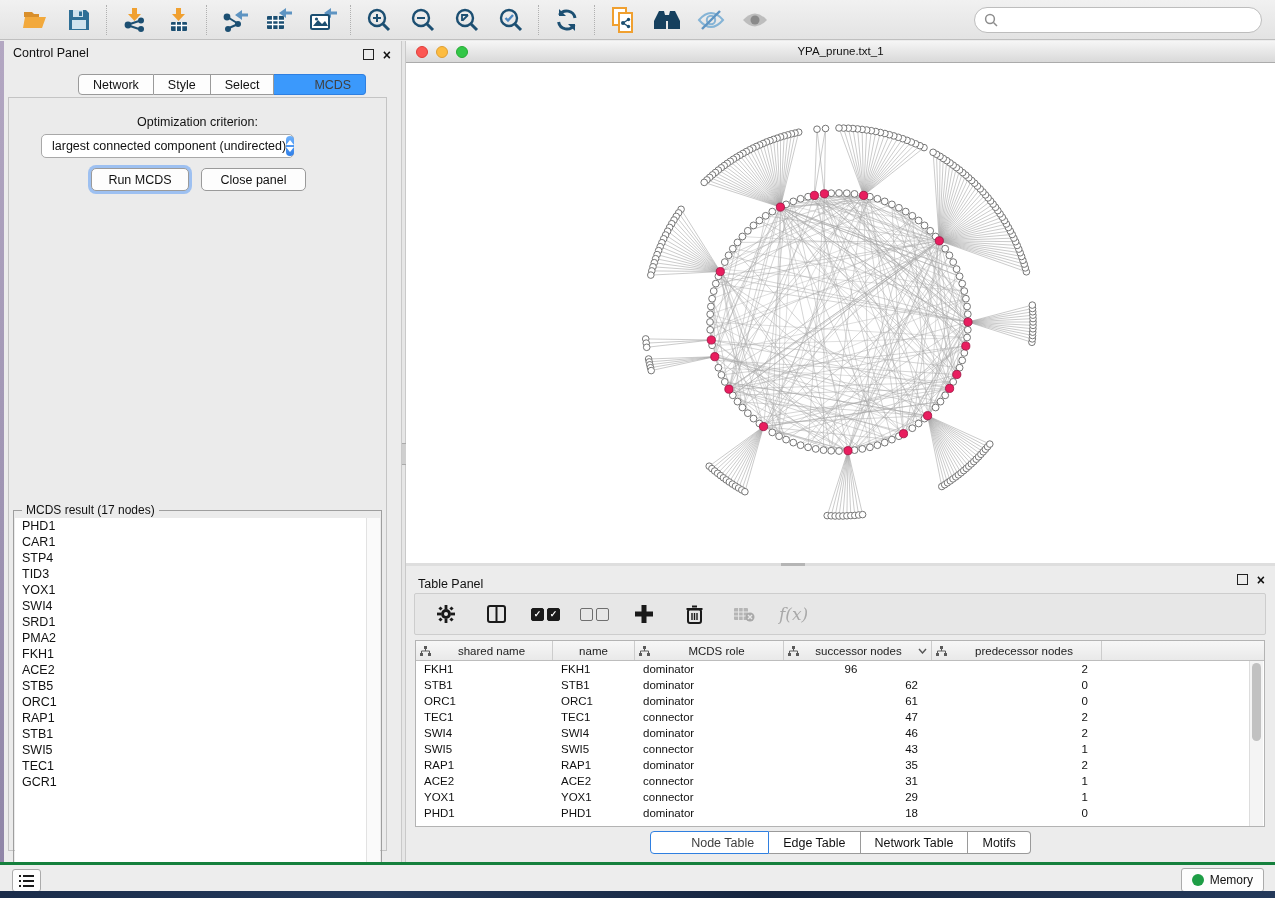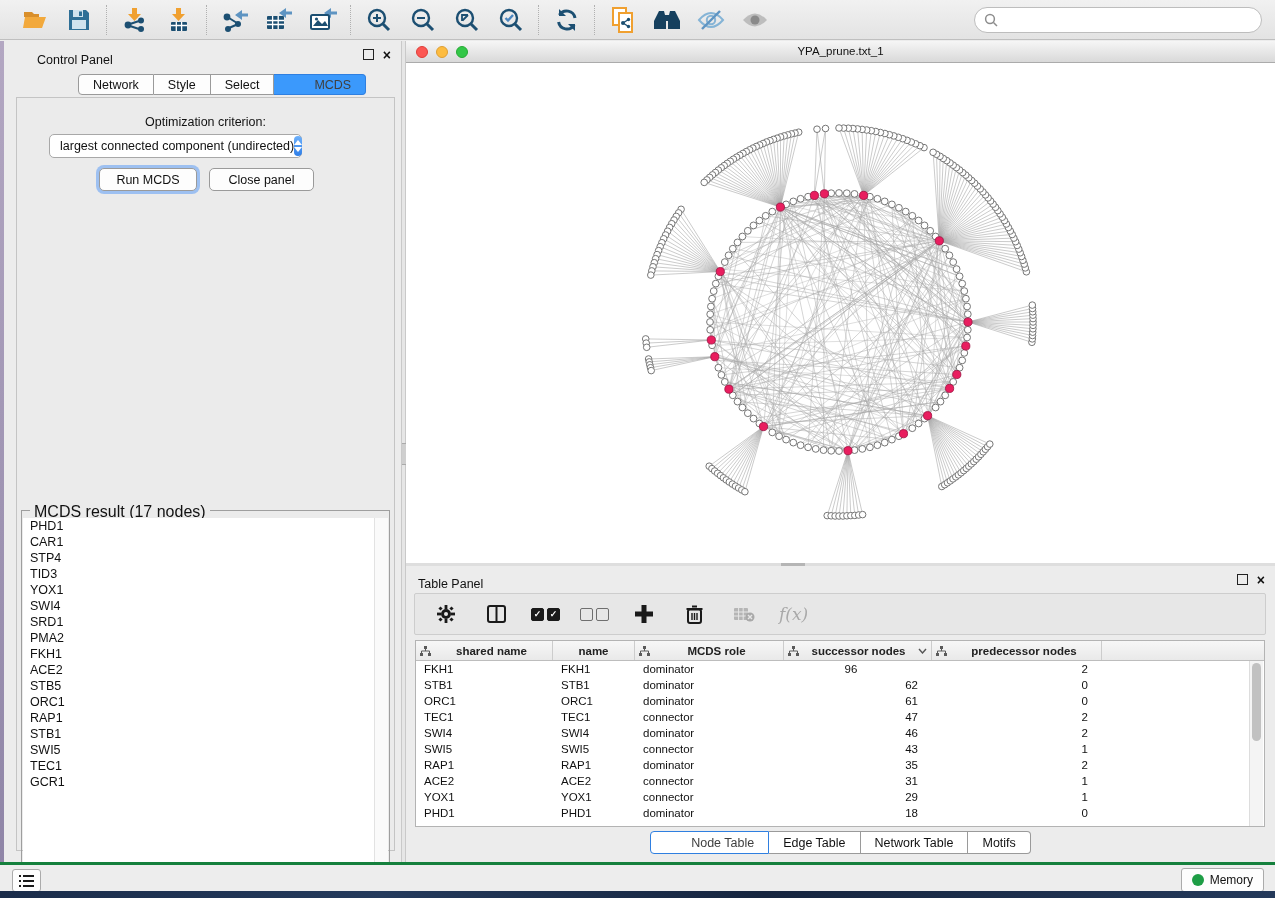--- a/index.html
+++ b/index.html
@@ -21,35 +21,35 @@
   .panel-title{font-size:12.5px;color:#111;}
   .panel-icons{position:absolute;right:10px;top:8px;display:flex;gap:9px;align-items:center;}
   .float-box{width:9px;height:9px;border:1.5px solid #222;display:inline-block;}
   .close-x{font-size:14px;font-weight:bold;color:#111;line-height:10px;}
   #cp-tabs{position:absolute;left:74px;top:33px;display:flex;height:21px;}
   .seg{border:1px solid #9a9a9a;border-left:none;background:#fdfdfd;font-size:12.5px;color:#111;
     display:flex;align-items:center;justify-content:center;padding:0 14px;cursor:default;}
   .seg:first-child{border-left:1px solid #9a9a9a;border-radius:4px 0 0 4px;}
   .seg:last-child{border-radius:0 4px 4px 0;}
   .seg.active{background:#3b99fc;border-color:#2f7fe0;color:#404040;padding-left:40px;}
-  #cp-content{position:absolute;left:12px;top:56px;width:379px;height:754px;background:#ebebeb;
+  #cp-content{position:absolute;left:4px;top:56px;width:379px;height:754px;background:#ebebeb;
     border:1px solid #c4c4c4;box-sizing:border-box;}
   #opt-label{position:absolute;left:0;width:100%;top:17px;text-align:center;font-size:12.5px;color:#111;}
   #criterion-select{position:absolute;left:32px;top:36px;width:253px;height:24px;background:#fff;
     border:1px solid #a8a8a8;border-radius:5px;display:flex;align-items:center;box-sizing:border-box;}
   #criterion-select .val{flex:1;font-size:12.5px;padding-left:10px;color:#111;white-space:nowrap;}
   .stepper{width:17px;height:20px;margin-right:2px;border-radius:4px;background:linear-gradient(#6eb1fb,#2f7fe8);
     display:flex;flex-direction:column;align-items:center;justify-content:center;gap:2px;}
   .stepper svg{display:block;}
   .cp-btn{position:absolute;top:70px;height:23px;background:#fdfdfd;border:1px solid #9a9a9a;border-radius:5px;
     font-size:12.5px;color:#111;display:flex;align-items:center;justify-content:center;box-sizing:border-box;}
   #run-btn{left:82px;width:98px;box-shadow:0 0 0 3px rgba(92,156,245,.55);}
   #close-panel-btn{left:192px;width:105px;}
   #result-box{position:absolute;left:4px;top:412px;width:367px;height:370px;border:1px solid #9e9e9e;}
-  #result-legend{position:absolute;left:8px;top:-8px;background:#ebebeb;padding:0 4px;font-size:16px;color:#111;}
+  #result-legend{position:absolute;left:8px;top:-8px;background:#ebebeb;padding:0 4px;font-size:12px;color:#111;}
   #result-list{position:absolute;left:1px;top:7px;width:351px;height:360px;background:#fff;overflow:hidden;}
   #result-list .li{font-size:12.5px;color:#111;line-height:16px;padding-left:7px;}
   #result-scroll{position:absolute;right:1px;top:7px;width:13px;height:360px;background:#fafafa;border-left:1px solid #e2e2e2;}
   
   #v-split{left:401px;top:41px;width:5px;height:821px;background:#e6e6e6;border-left:1px solid #c9c9c9;border-right:1px solid #c9c9c9;box-sizing:border-box;}
   #v-split-handle{position:absolute;left:0;top:402px;width:5px;height:20px;background:#cfcfcf;
     border-top:1px solid #aaa;border-bottom:1px solid #aaa;}
   
   #net-window{left:406px;top:41px;width:869px;height:522px;background:#fff;}
   #net-titlebar{position:absolute;left:0;top:0;width:100%;height:22px;background:linear-gradient(#f6f6f6,#d9d9d9);
@@ -66,21 +66,21 @@
   
   #table-panel{left:406px;top:566px;width:869px;height:296px;background:#ececec;}
   #tp-toolbar{position:absolute;left:8px;top:27px;width:852px;height:42px;background:#e7e7e7;
     border:1px solid #cdcdcd;border-radius:2px;display:flex;align-items:center;gap:20px;padding-left:16px;box-sizing:border-box;}
   .cb{width:11px;height:11px;border:1.5px solid #1a1a1a;border-radius:2px;display:inline-flex;align-items:center;justify-content:center;}
   .cb.filled{background:#1a1a1a;color:#fff;font-size:9px;font-weight:bold;}
   .cb.empty{border-color:#6f6f6f;}
   .fx{font-family:"DejaVu Serif",serif;font-style:italic;font-size:17px;color:#a9a9a9;}
   #data-table{position:absolute;left:9px;top:74px;width:850px;height:187px;background:#fff;
     border:1px solid #b3b3b3;box-sizing:border-box;}
-  #thead{display:flex;height:19px;background:linear-gradient(#f7f7f7,#e9e9e9);border-bottom:1px solid #bdbdbd;font-weight:bold;}
+  #thead{display:flex;height:19px;background:linear-gradient(#f7f7f7,#e9e9e9);border-bottom:1px solid #bdbdbd;}
   .th{display:flex;align-items:center;border-right:1px solid #ccc;font-size:11.5px;color:#222;
     box-sizing:border-box;padding:0 4px;position:relative;}
   .th .lbl{flex:1;text-align:center;}
   .tbody-row{display:flex;height:16px;align-items:center;}
   .td{font-size:11.5px;color:#111;box-sizing:border-box;white-space:nowrap;overflow:hidden;}
   .td.num{text-align:right;padding-right:14px;}
   .td.txt{padding-left:8px;}
   #tbl-scroll{position:absolute;right:1px;top:20px;width:13px;height:165px;background:#f4f4f4;border-left:1px solid #ddd;}
   #tbl-thumb{position:absolute;left:2px;top:2px;width:9px;height:78px;background:#c1c1c1;border-radius:5px;}
   #tp-tabs{position:absolute;left:0;top:265px;width:100%;display:flex;justify-content:center;}
@@ -249,21 +249,21 @@
         <circle cx="6" cy="6" r="4.4" fill="none" stroke="#8d8d8d" stroke-width="1.5"></circle>
         <path d="M9.5 9.5l3.5 3.5" stroke="#8d8d8d" stroke-width="1.5"></path>
       </svg>
     <input placeholder="" style="">
   </div>
 </div>
 
 <div id="left-strip" class="abs"></div>
 
 <div id="control-panel" class="abs">
-  <div style="padding:9px 0 0 9px;margin-left:24px;">
+  <div style="padding:2px 0 0 9px;">
     <span class="panel-title">Control Panel</span>
   </div>
   <div class="panel-icons">
     <span class="float-box"></span>
     <span class="close-x">×</span>
   </div>
   <div id="cp-tabs">
       <div class="seg">Network</div>
       <div class="seg">Style</div>
       <div class="seg">Select</div>

